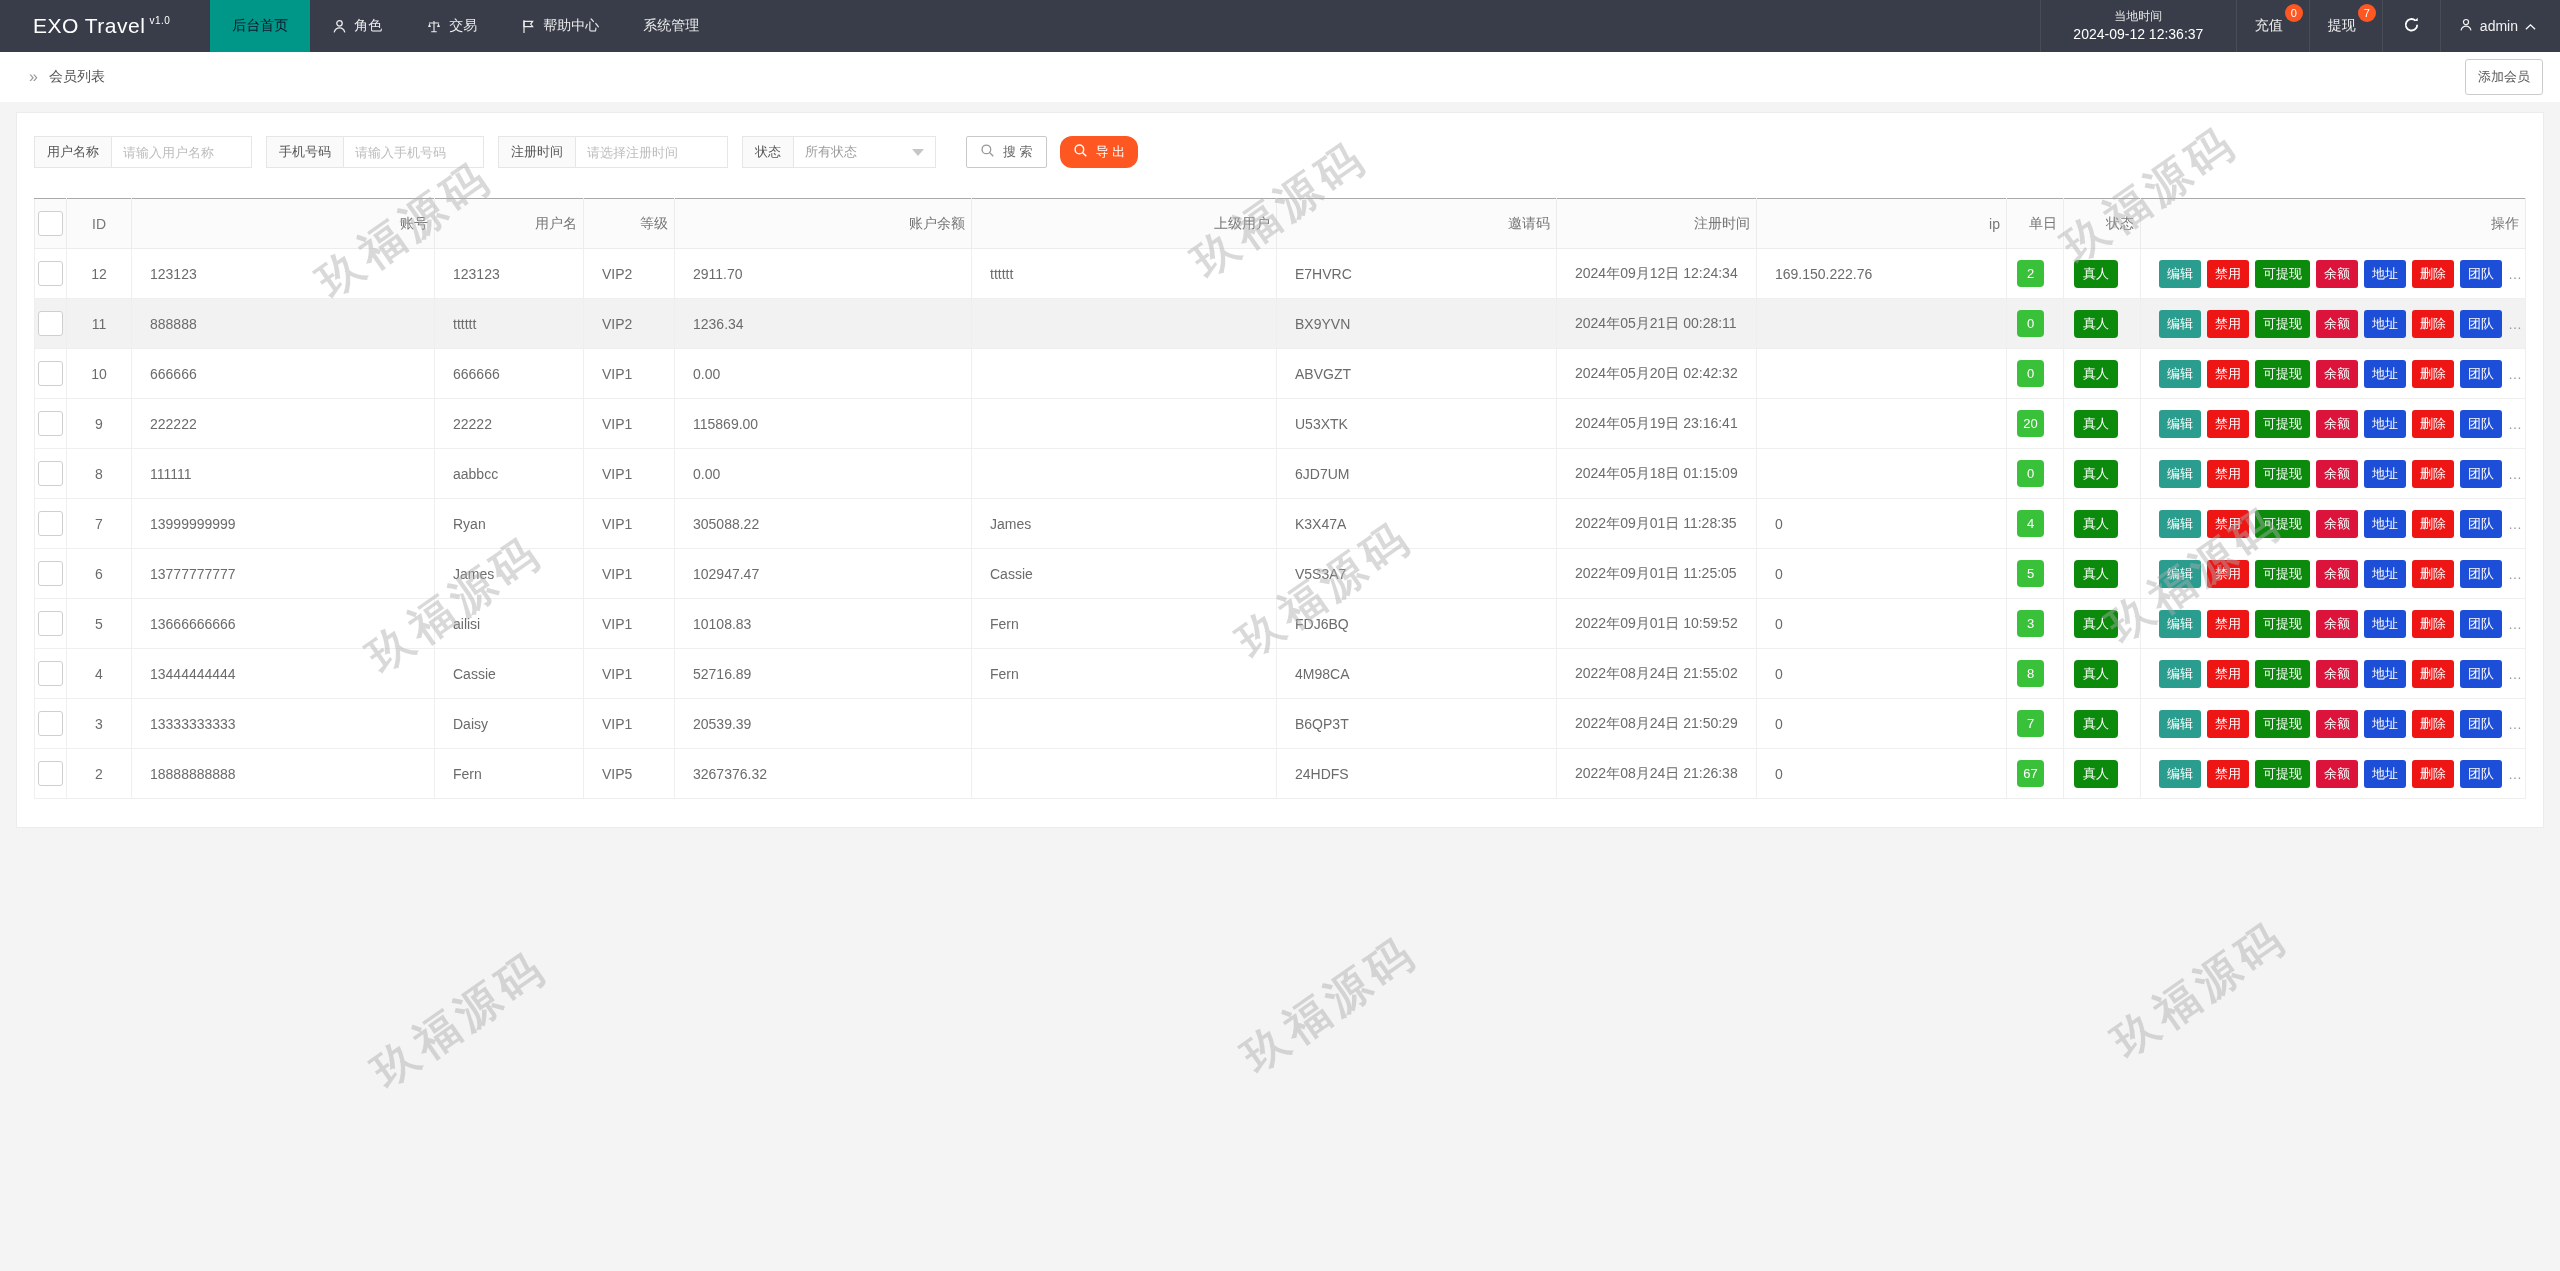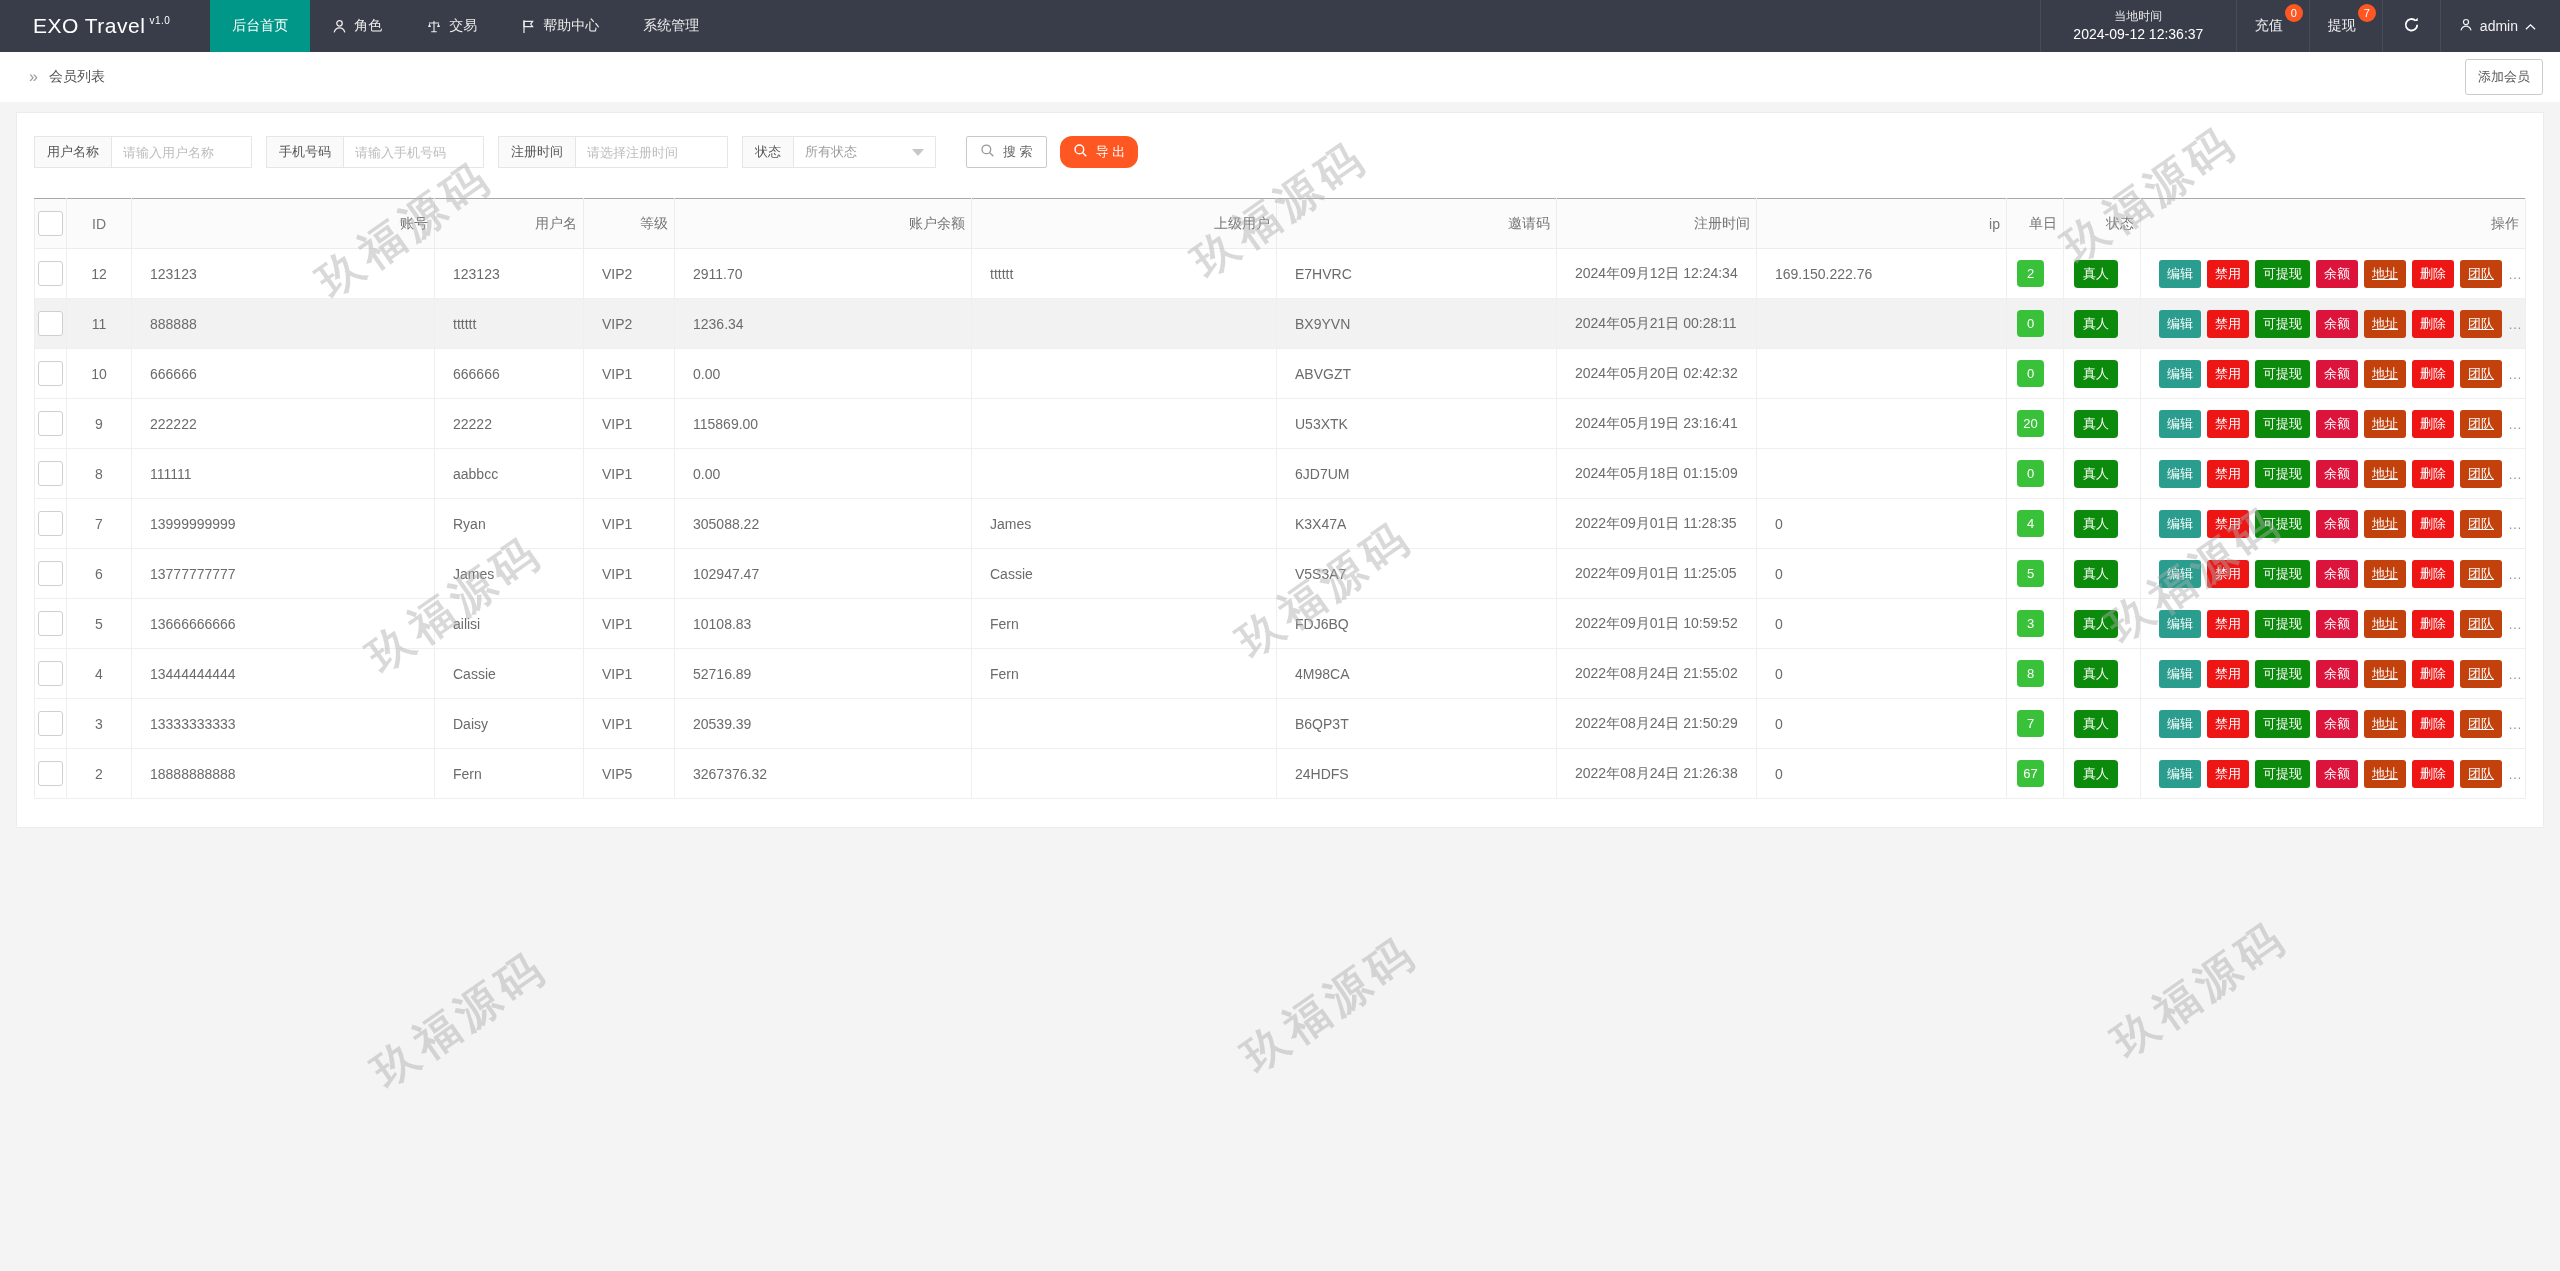--- a/index.html
+++ b/index.html
@@ -11,21 +11,21 @@
   }
 
   
   .nav { height:52px; background:#393D49; display:flex; align-items:stretch; }
   .logo { display:flex; align-items:center; padding:0 40px 0 33px; color:#fff;
           font-size:21px; letter-spacing:.5px; white-space:nowrap; }
   .logo sup { font-size:10px; margin-left:4px; transform:translateY(-6px); }
   .tabs { display:flex; align-items:stretch; }
   .tab { display:flex; align-items:center; gap:7px; padding:0 22px;
          font-size:14px; color:#ececec; cursor:pointer; white-space:nowrap; }
-  .tab.active { background:#009688; color:#ffffff; }
+  .tab.active { background:#009688; color:#0f172a; }
   .tab svg { display:block; }
 
   .nav-right { margin-left:auto; display:flex; align-items:stretch; }
   .nav-right > div { border-left:1px solid rgba(255,255,255,.08); display:flex;
                      align-items:center; }
   .time-block { flex-direction:column; justify-content:center; padding:0 24px;
                 min-width:196px; }
   .time-label { font-size:12px; color:#e8e8e8; line-height:17px; }
   .time-value { font-size:14px; color:#fff; line-height:19px; }
   .nav-link { position:relative; padding:0 26px 0 18px; font-size:14px; color:#f2f2f2;
@@ -96,21 +96,21 @@
   .status-badge { display:inline-block; height:28px; line-height:28px; padding:0 9px;
                   border-radius:4px; background:#0b8a0b; color:#fff; font-size:13px; }
   .actions-wrap { display:inline-flex; align-items:center; gap:6px; }
   .action-btn { height:28px; line-height:28px; padding:0 8px; border-radius:3px;
                 color:#fff; font-size:13px; display:inline-block; cursor:pointer;
                 white-space:nowrap; }
   .action-btn.teal    { background:#2a9d8f; }
   .action-btn.red     { background:#ee1515; }
   .action-btn.green   { background:#0b8a0b; }
   .action-btn.crimson { background:#dc143c; }
-  .action-btn.orange  { background:#c2410c;text-decoration:underline; }
+  .action-btn.orange  { background:#1d4ed8; }
   .more-dots { color:#999; font-size:14px; letter-spacing:2px; cursor:pointer; }
 
   
   .table-footer { margin-top:26px; font-size:13px; color:#555; display:flex;
                   align-items:center; gap:7px; }
   .page-size { display:inline-flex; align-items:center; gap:13px; border:1px solid #8c8c8c;
                border-radius:3px; padding:3px 6px; color:#111; font-size:13px;
                cursor:pointer; background:#fff; }
   .page-size .caret { font-size:10px; color:#222; }
 

